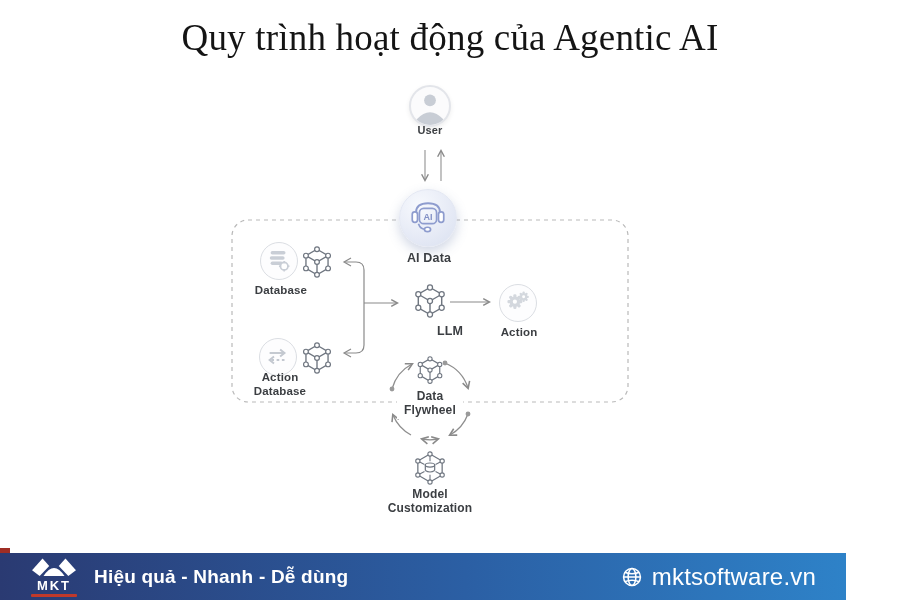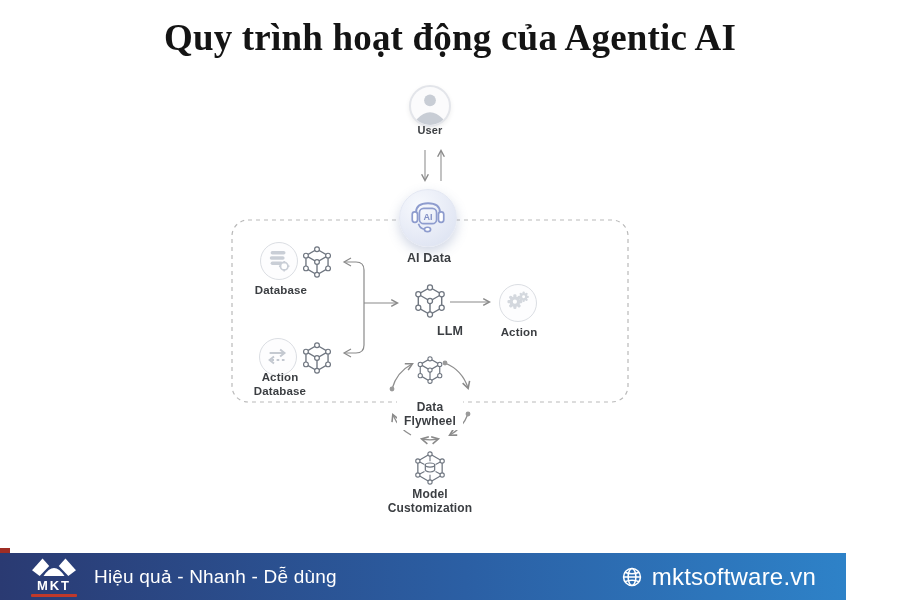--- a/index.html
+++ b/index.html
@@ -5,21 +5,21 @@
   * { margin:0; padding:0; box-sizing:border-box; }
   html,body { width:900px; height:600px; }
   body { font-family:"Liberation Sans", sans-serif; background:#ffffff; }
   .page { position:relative; width:900px; height:600px; background:#ffffff; overflow:hidden; }
 
   
   .title {
     position:absolute; top:16px; left:0; width:100%;
     text-align:center;
     font-family:"Liberation Serif", serif;
-    font-weight:700; font-size:37px; color:#141414; letter-spacing:0.2px;
+    font-weight:400; font-size:37px; color:#141414; letter-spacing:0.2px;
   }
 
   
   .wires { position:absolute; top:0; left:0; }
 
   .circle { position:absolute; border-radius:50%; background:#fdfdfe; }
   .user-circle   { left:409px; top:85px;  width:42px; height:42px; border:2px solid #e3e5ea; background:#fbfbfc; overflow:hidden; box-shadow:0 2px 5px rgba(0,0,0,.07); }
   .agent-circle  { left:399px; top:189px; width:58px; height:58px;
                    background:radial-gradient(circle at 35% 28%, #f7f9fd 0%, #e7ebf6 55%, #d9e0f0 100%);
                    border:1px solid #e4e8f3; box-shadow:0 5px 12px rgba(90,110,160,.28);
@@ -39,36 +39,36 @@
     position:absolute; text-align:center;
     font-size:11.5px; font-weight:600; color:#3b3e42;
     letter-spacing:.15px; line-height:1.2; white-space:pre-line;
   }
   .lbl-user   { left:390px; top:124px; width:80px; font-size:11px; }
   .lbl-agent  { left:386px; top:251px; width:86px; font-size:12.5px; }
   .lbl-db     { left:241px; top:284px; width:80px; }
   .lbl-vec    { left:238px; top:371px; width:84px; }
   .lbl-llm    { left:420px; top:324px; width:60px; font-size:12.5px; }
   .lbl-action { left:489px; top:326px; width:60px; }
-  .lbl-fly    { left:397px; top:399px; width:66px; background:#ffffff; padding:1px 2px; font-size:12px; }
+  .lbl-fly    { left:397px; top:388px; width:66px; background:#ffffff; padding:1px 2px; font-size:12px; }
   .lbl-model  { left:378px; top:487px; width:104px; font-size:12px; }
 
   
   .red-sliver { position:absolute; left:0; top:548px; width:10px; height:5px; background:#9e2d24; }
   .footer {
     position:absolute; left:0; top:553px; width:846px; height:47px;
     background:linear-gradient(90deg, #2a3a72 0%, #2b5fa4 55%, #2e82c8 100%);
     display:flex; align-items:center; justify-content:space-between;
     padding:0 30px 0 30px;
   }
   .footer-left { display:flex; align-items:center; }
   .logo-block { display:flex; flex-direction:column; align-items:center; width:48px; }
   .logo-text { color:#ffffff; font-weight:700; font-size:13px; letter-spacing:2px; line-height:1; margin-top:1px; }
   .logo-redline { width:46px; height:3px; background:#c0392b; margin-top:2px; border-radius:1px; }
-  .slogan { color:#ffffff; font-size:19px; font-weight:400; letter-spacing:.2px; margin-left:16px; }
+  .slogan { color:#ffffff; font-size:19px; font-weight:700; letter-spacing:.2px; margin-left:16px; }
   .footer-right { display:flex; align-items:center; gap:9px; }
   .website { color:#ffffff; font-size:24px; font-weight:500; letter-spacing:.2px; }
 </style>
 </head>
 <body>
 
 <div class="page">
 
   <h1 class="title">Quy trình hoạt động của Agentic AI</h1>
 

